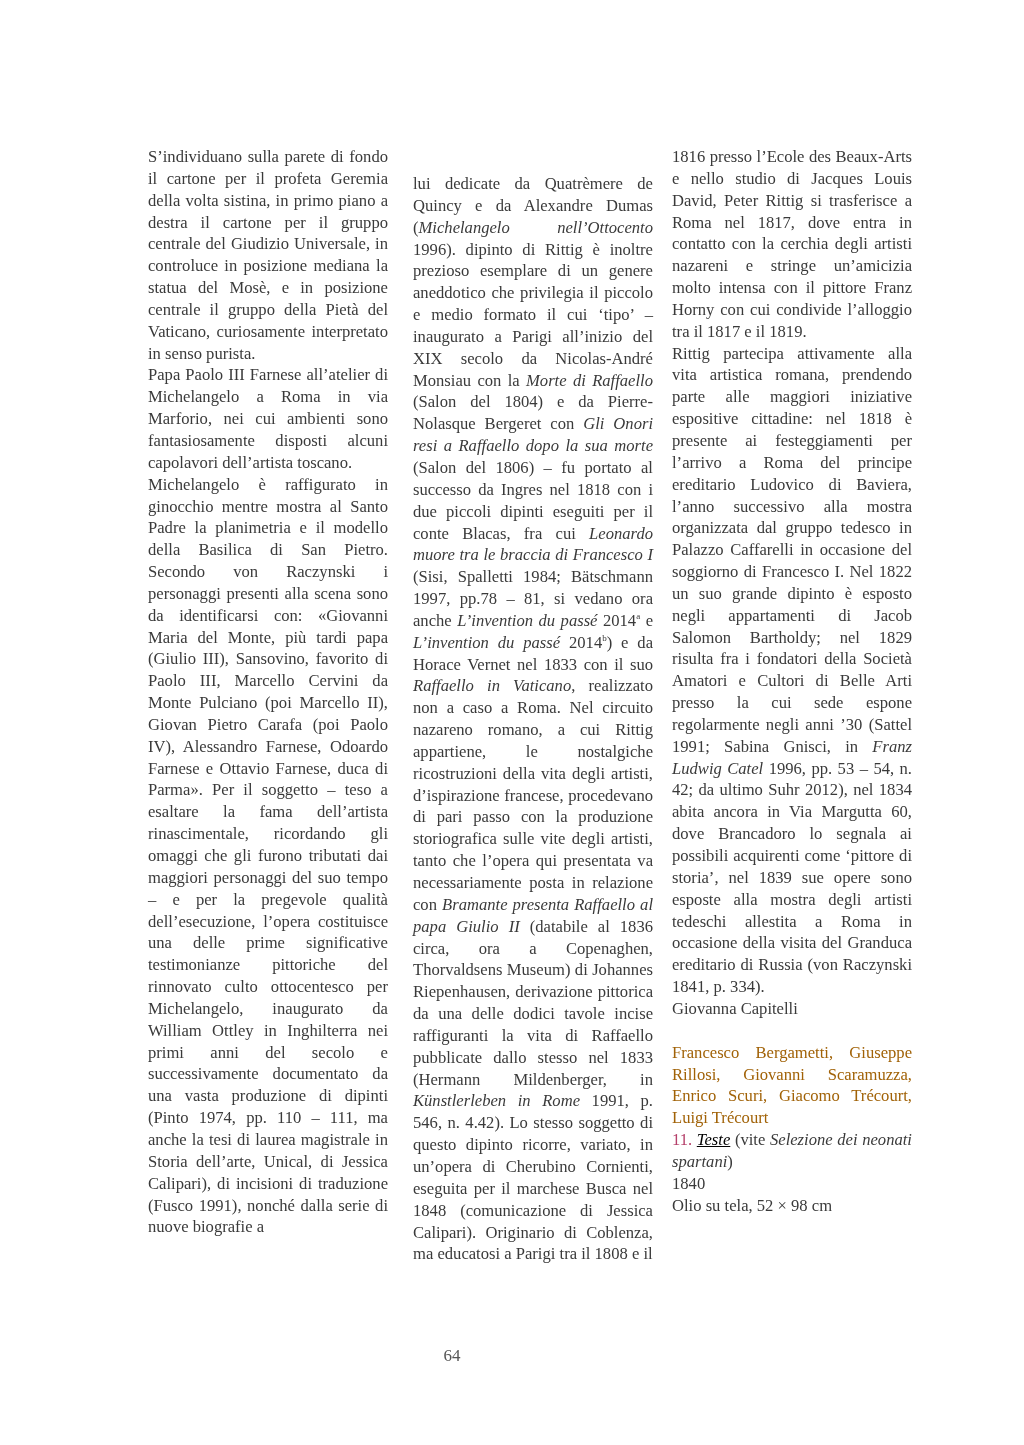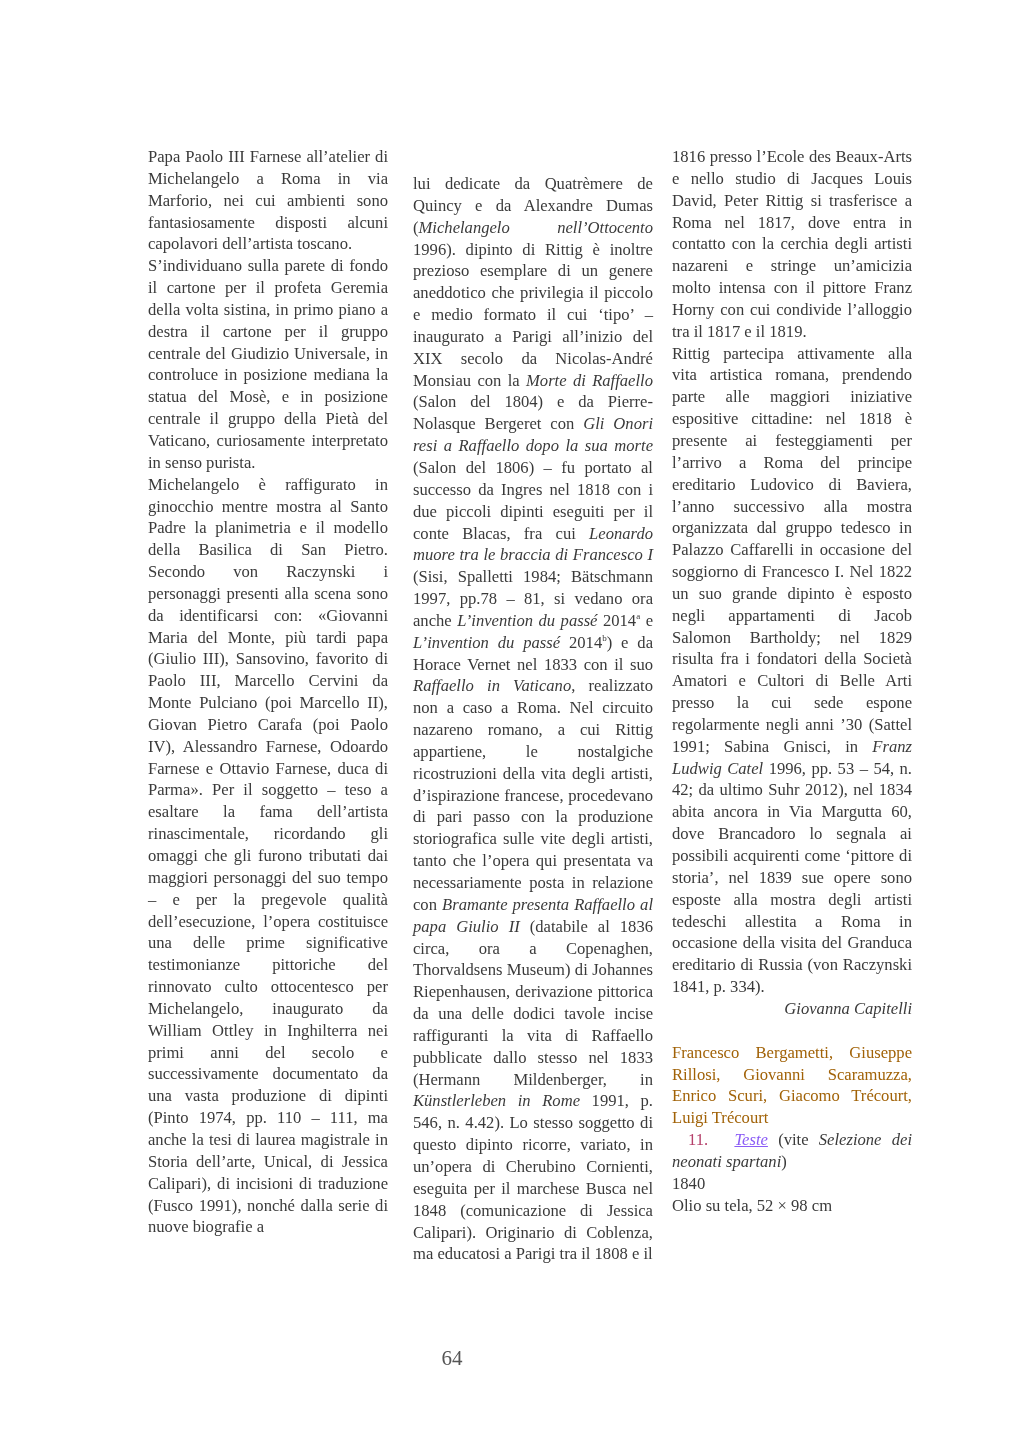--- a/index.html
+++ b/index.html
@@ -13,54 +13,54 @@
     font-size: 16.6px;
     line-height: 21.85px;
     color: #3a3a3a;
     text-align: justify;
     hyphens: manual;
   }
   .col p { margin: 0; text-indent: 0; }
   #col-left { left: 148px; }
   #col-mid { left: 413px; margin-top: 27px; }
   #col-right { left: 672px; }
-  .sig { text-align: right; font-style: italic; margin-top: 2px; }
+  .sig { margin-top: 2px; }
   .entry { margin-top: 22px; }
-  .pink { color: #b5406a; margin-left: 16px; }
+  .pink { color: #b5406a; }
   em, .it { font-style: italic; }
   .pagenum {
     position: absolute; top: 1346px; left: 0; width: 904px;
     text-align: center;
     font-family: "Liberation Serif", "DejaVu Serif", serif;
-    font-size: 21px; color: #555;
+    font-size: 17px; color: #555;
   }
   sup { font-size: 9px; line-height: 0; }
 </style>
 </head>
 <body>
 
 <div class="page">
 
   <div class="col" id="col-left">
+    <p>S’individuano sulla parete di fondo il cartone per il profeta Geremia della volta sistina, in primo piano a destra il cartone per il gruppo centrale del Giudizio Universale, in controluce in posizione mediana la statua del Mosè, e in posizione centrale il gruppo della Pietà del Vaticano, curiosamente interpretato in senso purista.</p>
     <p>Papa Paolo III Farnese all’atelier di Michelangelo a Roma in via Marforio, nei cui ambienti sono fantasiosamente disposti alcuni capolavori dell’artista toscano.</p>
-    <p>S’individuano sulla parete di fondo il cartone per il profeta Geremia della volta sistina, in primo piano a destra il cartone per il gruppo centrale del Giudizio Universale, in controluce in posizione mediana la statua del Mosè, e in posizione centrale il gruppo della Pietà del Vaticano, curiosamente interpretato in senso purista.</p>
     <p>Michelangelo è raffigurato in ginocchio mentre mostra al Santo Padre la planimetria e il modello della Basilica di San Pietro. Secondo von Raczynski i personaggi presenti alla scena sono da identificarsi con: «Giovanni Maria del Monte, più tardi papa (Giulio III), Sansovino, favorito di Paolo III, Marcello Cervini da Monte Pulciano (poi Marcello II), Giovan Pietro Carafa (poi Paolo IV), Alessandro Farnese, Odoardo Farnese e Ottavio Farnese, duca di Parma». Per il soggetto – teso a esaltare la fama dell’artista rinascimentale, ricordando gli omaggi che gli furono tributati dai maggiori personaggi del suo tempo – e per la pregevole qualità dell’esecuzione, l’opera costituisce una delle prime significative testimonianze pittoriche del rinnovato culto ottocentesco per Michelangelo, inaugurato da William Ottley in Inghilterra nei primi anni del secolo e successivamente documentato da una vasta produzione di dipinti (Pinto 1974, pp. 110 – 111, ma anche la tesi di laurea magistrale in Storia dell’arte, Unical, di Jessica Calipari), di incisioni di traduzione (Fusco 1991), nonché dalla serie di nuove biografie a</p>
   </div>
 
   <div class="col" id="col-mid">
     <p id="mid-para"><span>lui dedicate da Quatrèmere de Quincy e da Alexandre Dumas (</span><em>Michelangelo nell’Ottocento</em><span> 1996). dipinto di Rittig è inoltre prezioso esemplare di un genere aneddotico che privilegia il piccolo e medio formato il cui ‘tipo’ – inaugurato a Parigi all’inizio del XIX secolo da Nicolas-André Monsiau con la </span><em>Morte di Raffaello</em><span> (Salon del 1804) e da Pierre-Nolasque Bergeret con </span><em>Gli Onori resi a Raffaello dopo la sua morte</em><span> (Salon del 1806) – fu portato al successo da Ingres nel 1818 con i due piccoli dipinti eseguiti per il conte Blacas, fra cui </span><em>Leonardo muore tra le braccia di Francesco I</em><span> (Sisi, Spalletti 1984; Bätschmann 1997, pp.78 – 81, si vedano ora anche </span><em>L’invention du passé</em><span> 2014</span><sup>a</sup><span> e </span><em>L’invention du passé</em><span> 2014</span><sup>b</sup><span>) e da Horace Vernet nel 1833 con il suo </span><em>Raffaello in Vaticano</em><span>, realizzato non a caso a Roma. Nel circuito nazareno romano, a cui Rittig appartiene, le nostalgiche ricostruzioni della vita degli artisti, d’ispirazione francese, procedevano di pari passo con la produzione storiografica sulle vite degli artisti, tanto che l’opera qui presentata va necessariamente posta in relazione con </span><em>Bramante presenta Raffaello al papa Giulio II</em><span> (databile al 1836 circa, ora a Copenaghen, Thorvaldsens Museum) di Johannes Riepenhausen, derivazione pittorica da una delle dodici tavole incise raffiguranti la vita di Raffaello pubblicate dallo stesso nel 1833 (Hermann Mildenberger, in </span><em>Künstlerleben in Rome</em><span> 1991, p. 546, n. 4.42). Lo stesso soggetto di questo dipinto ricorre, variato, in un’opera di Cherubino Cornienti, eseguita per il marchese Busca nel 1848 (comunicazione di Jessica Calipari). Originario di Coblenza, ma educatosi a Parigi tra il 1808 e il</span></p>
   </div>
 
   <div class="col" id="col-right">
     <p>1816 presso l’Ecole des Beaux-Arts e nello studio di Jacques Louis David, Peter Rittig si trasferisce a Roma nel 1817, dove entra in contatto con la cerchia degli artisti nazareni e stringe un’amicizia molto intensa con il pittore Franz Horny con cui condivide l’alloggio tra il 1817 e il 1819.</p>
     <p id="right-para2"><span>Rittig partecipa attivamente alla vita artistica romana, prendendo parte alle maggiori iniziative espositive cittadine: nel 1818 è presente ai festeggiamenti per l’arrivo a Roma del principe ereditario Ludovico di Baviera, l’anno successivo alla mostra organizzata dal gruppo tedesco in Palazzo Caffarelli in occasione del soggiorno di Francesco I. Nel 1822 un suo grande dipinto è esposto negli appartamenti di Jacob Salomon Bartholdy; nel 1829 risulta fra i fondatori della Società Amatori e Cultori di Belle Arti presso la cui sede espone regolarmente negli anni ’30 (Sattel 1991; Sabina Gnisci, in </span><em>Franz Ludwig Catel</em><span> 1996, pp. 53 – 54, n. 42; da ultimo Suhr 2012), nel 1834 abita ancora in Via Margutta 60, dove Brancadoro lo segnala ai possibili acquirenti come ‘pittore di storia’, nel 1839 sue opere sono esposte alla mostra degli artisti tedeschi allestita a Roma in occasione della visita del Granduca ereditario di Russia (von Raczynski 1841, p. 334).</span></p>
     <p class="sig">Giovanna Capitelli</p>
 
     <div class="entry">
       <p class="pink" style="color: #a16207;">Francesco Bergametti, Giuseppe Rillosi, Giovanni Scaramuzza, Enrico Scuri, Giacomo Trécourt, Luigi Trécourt</p>
-      <p><span class="pink" style="color: rgb(181, 64, 106);">11.</span> <span class="it pink" style="color: #8b5cf6; text-decoration: underline;">Teste</span><span> (vite </span><span class="it">Selezione dei neonati spartani</span><span>)</span></p>
+      <p><span class="pink" style="color: rgb(181, 64, 106);">11.</span> <span class="it pink" style="color: #000000; text-decoration: underline;">Teste</span><span> (vite </span><span class="it">Selezione dei neonati spartani</span><span>)</span></p>
       <p>1840</p>
       <p>Olio su tela, 52 × 98 cm</p>
     </div>
   </div>
 
   <div class="pagenum">64</div>
 </div>
 
 </body></html>

